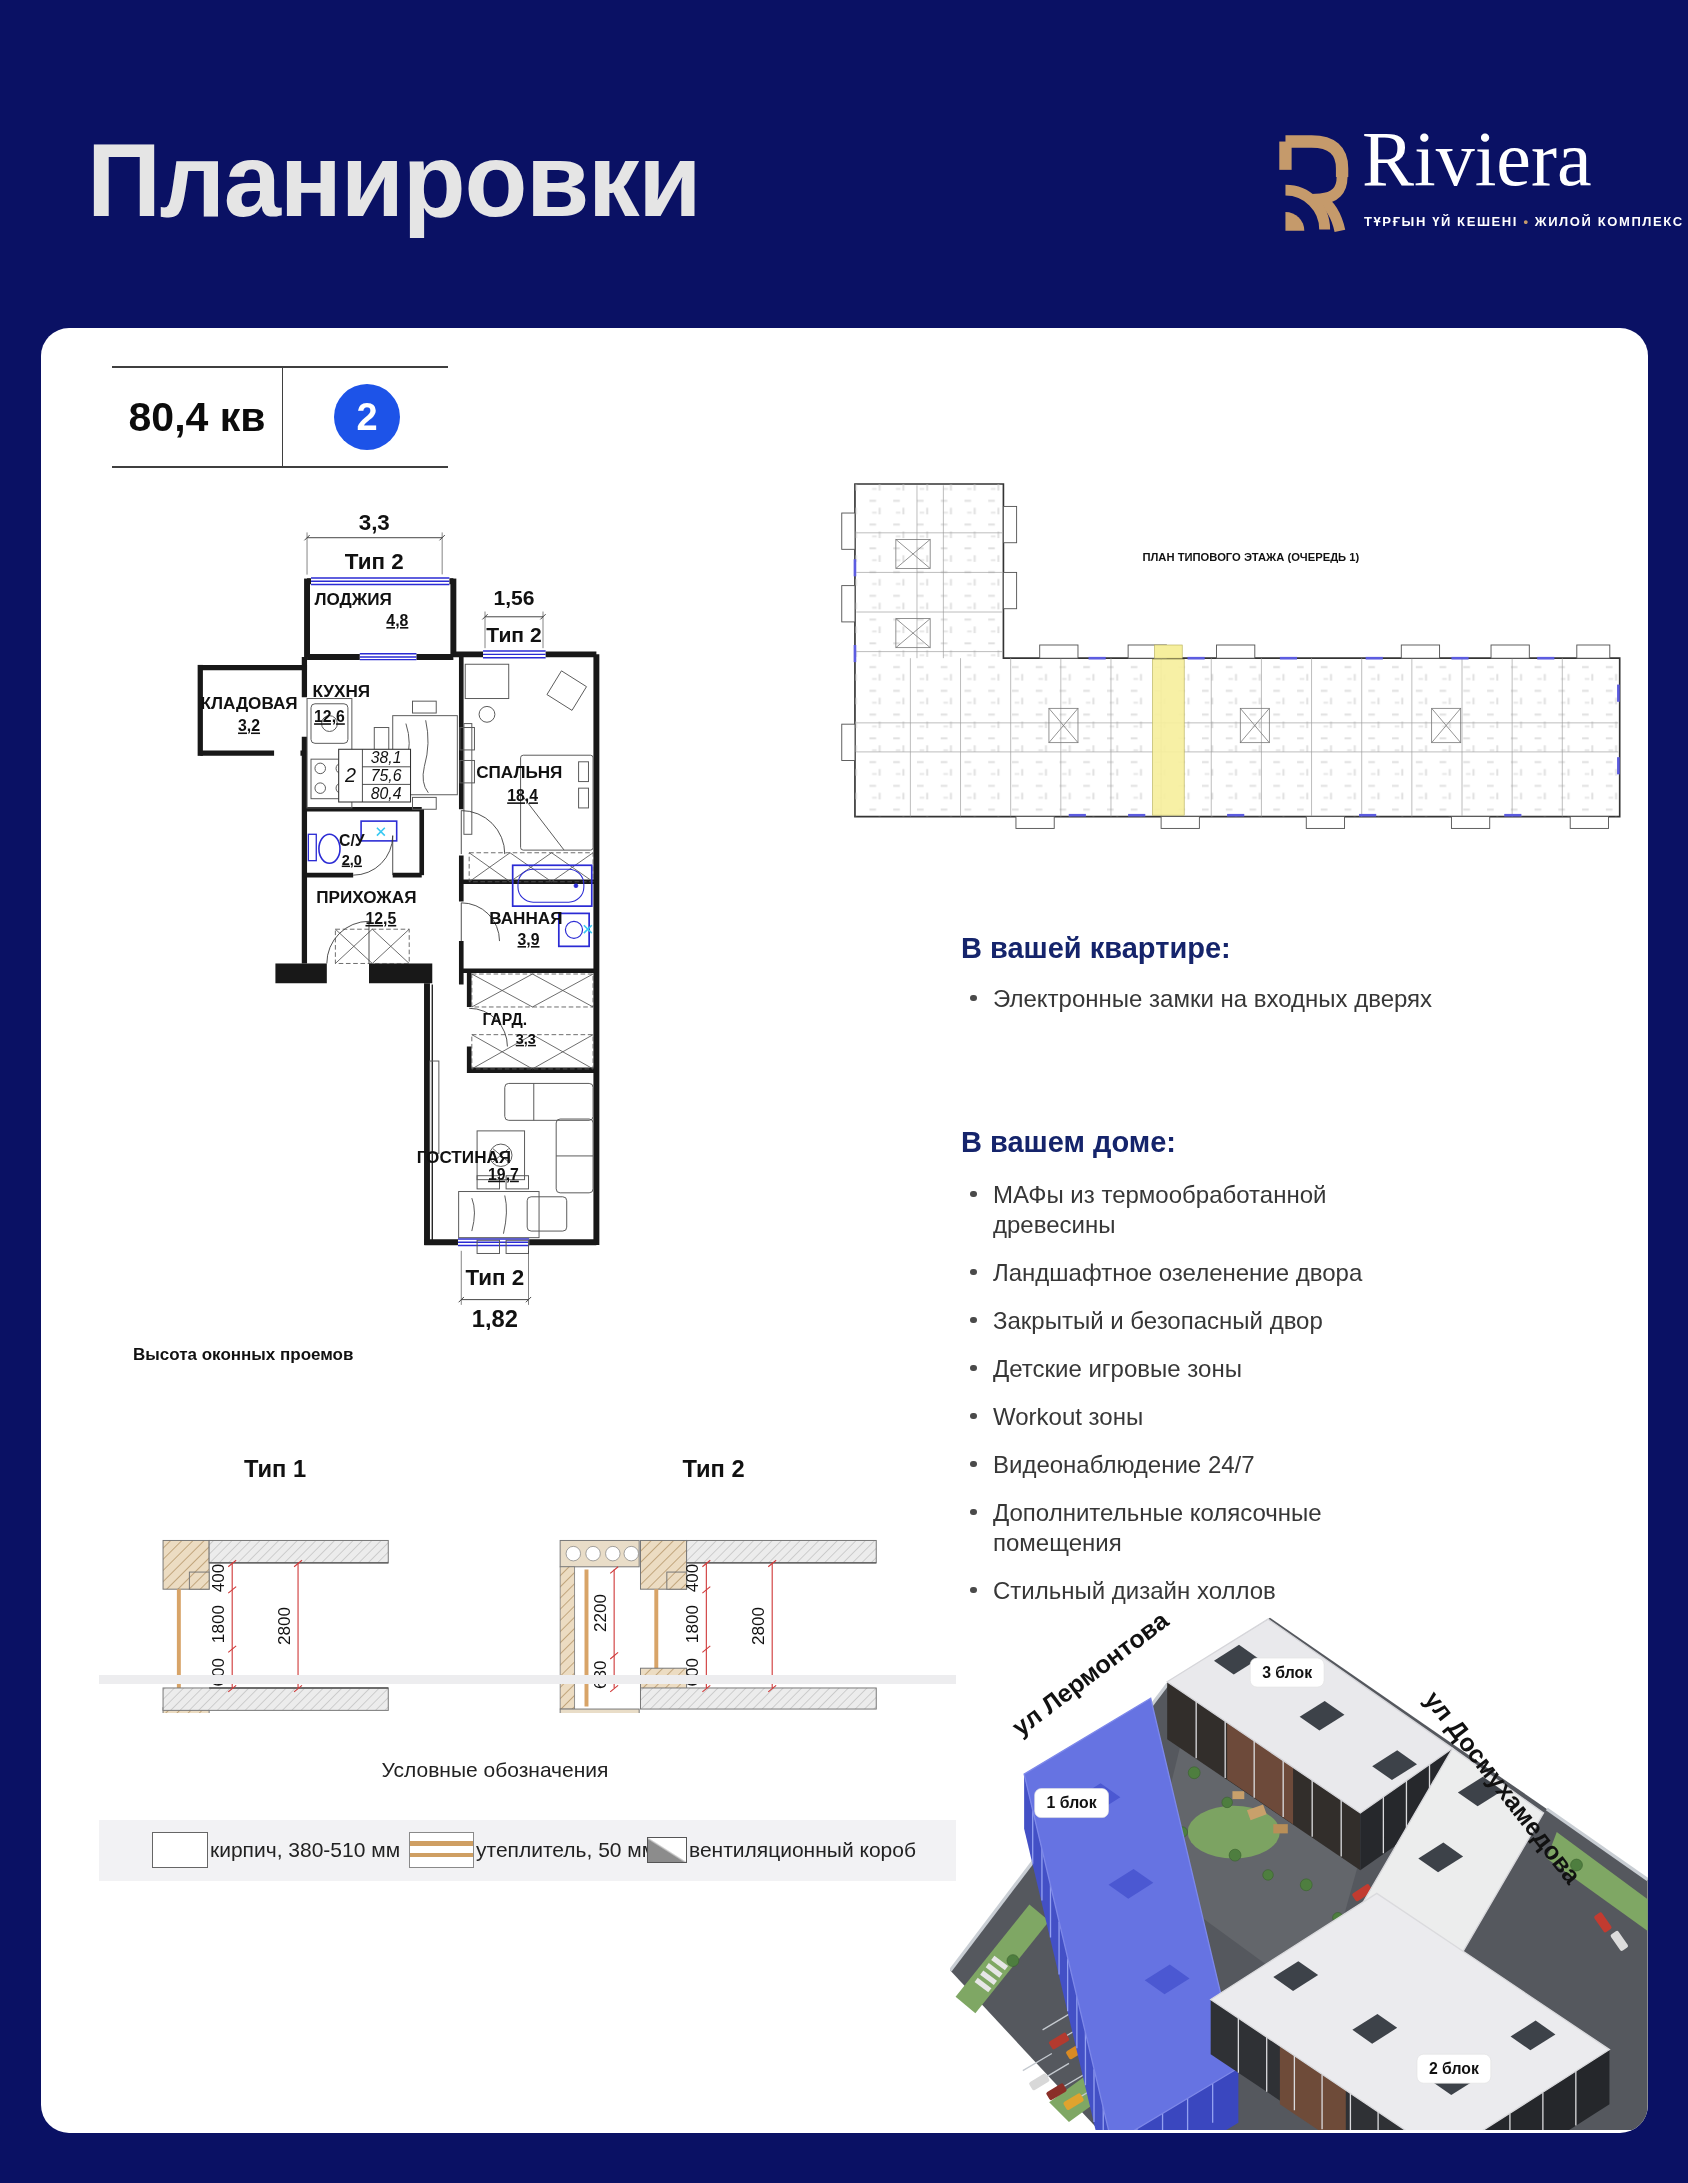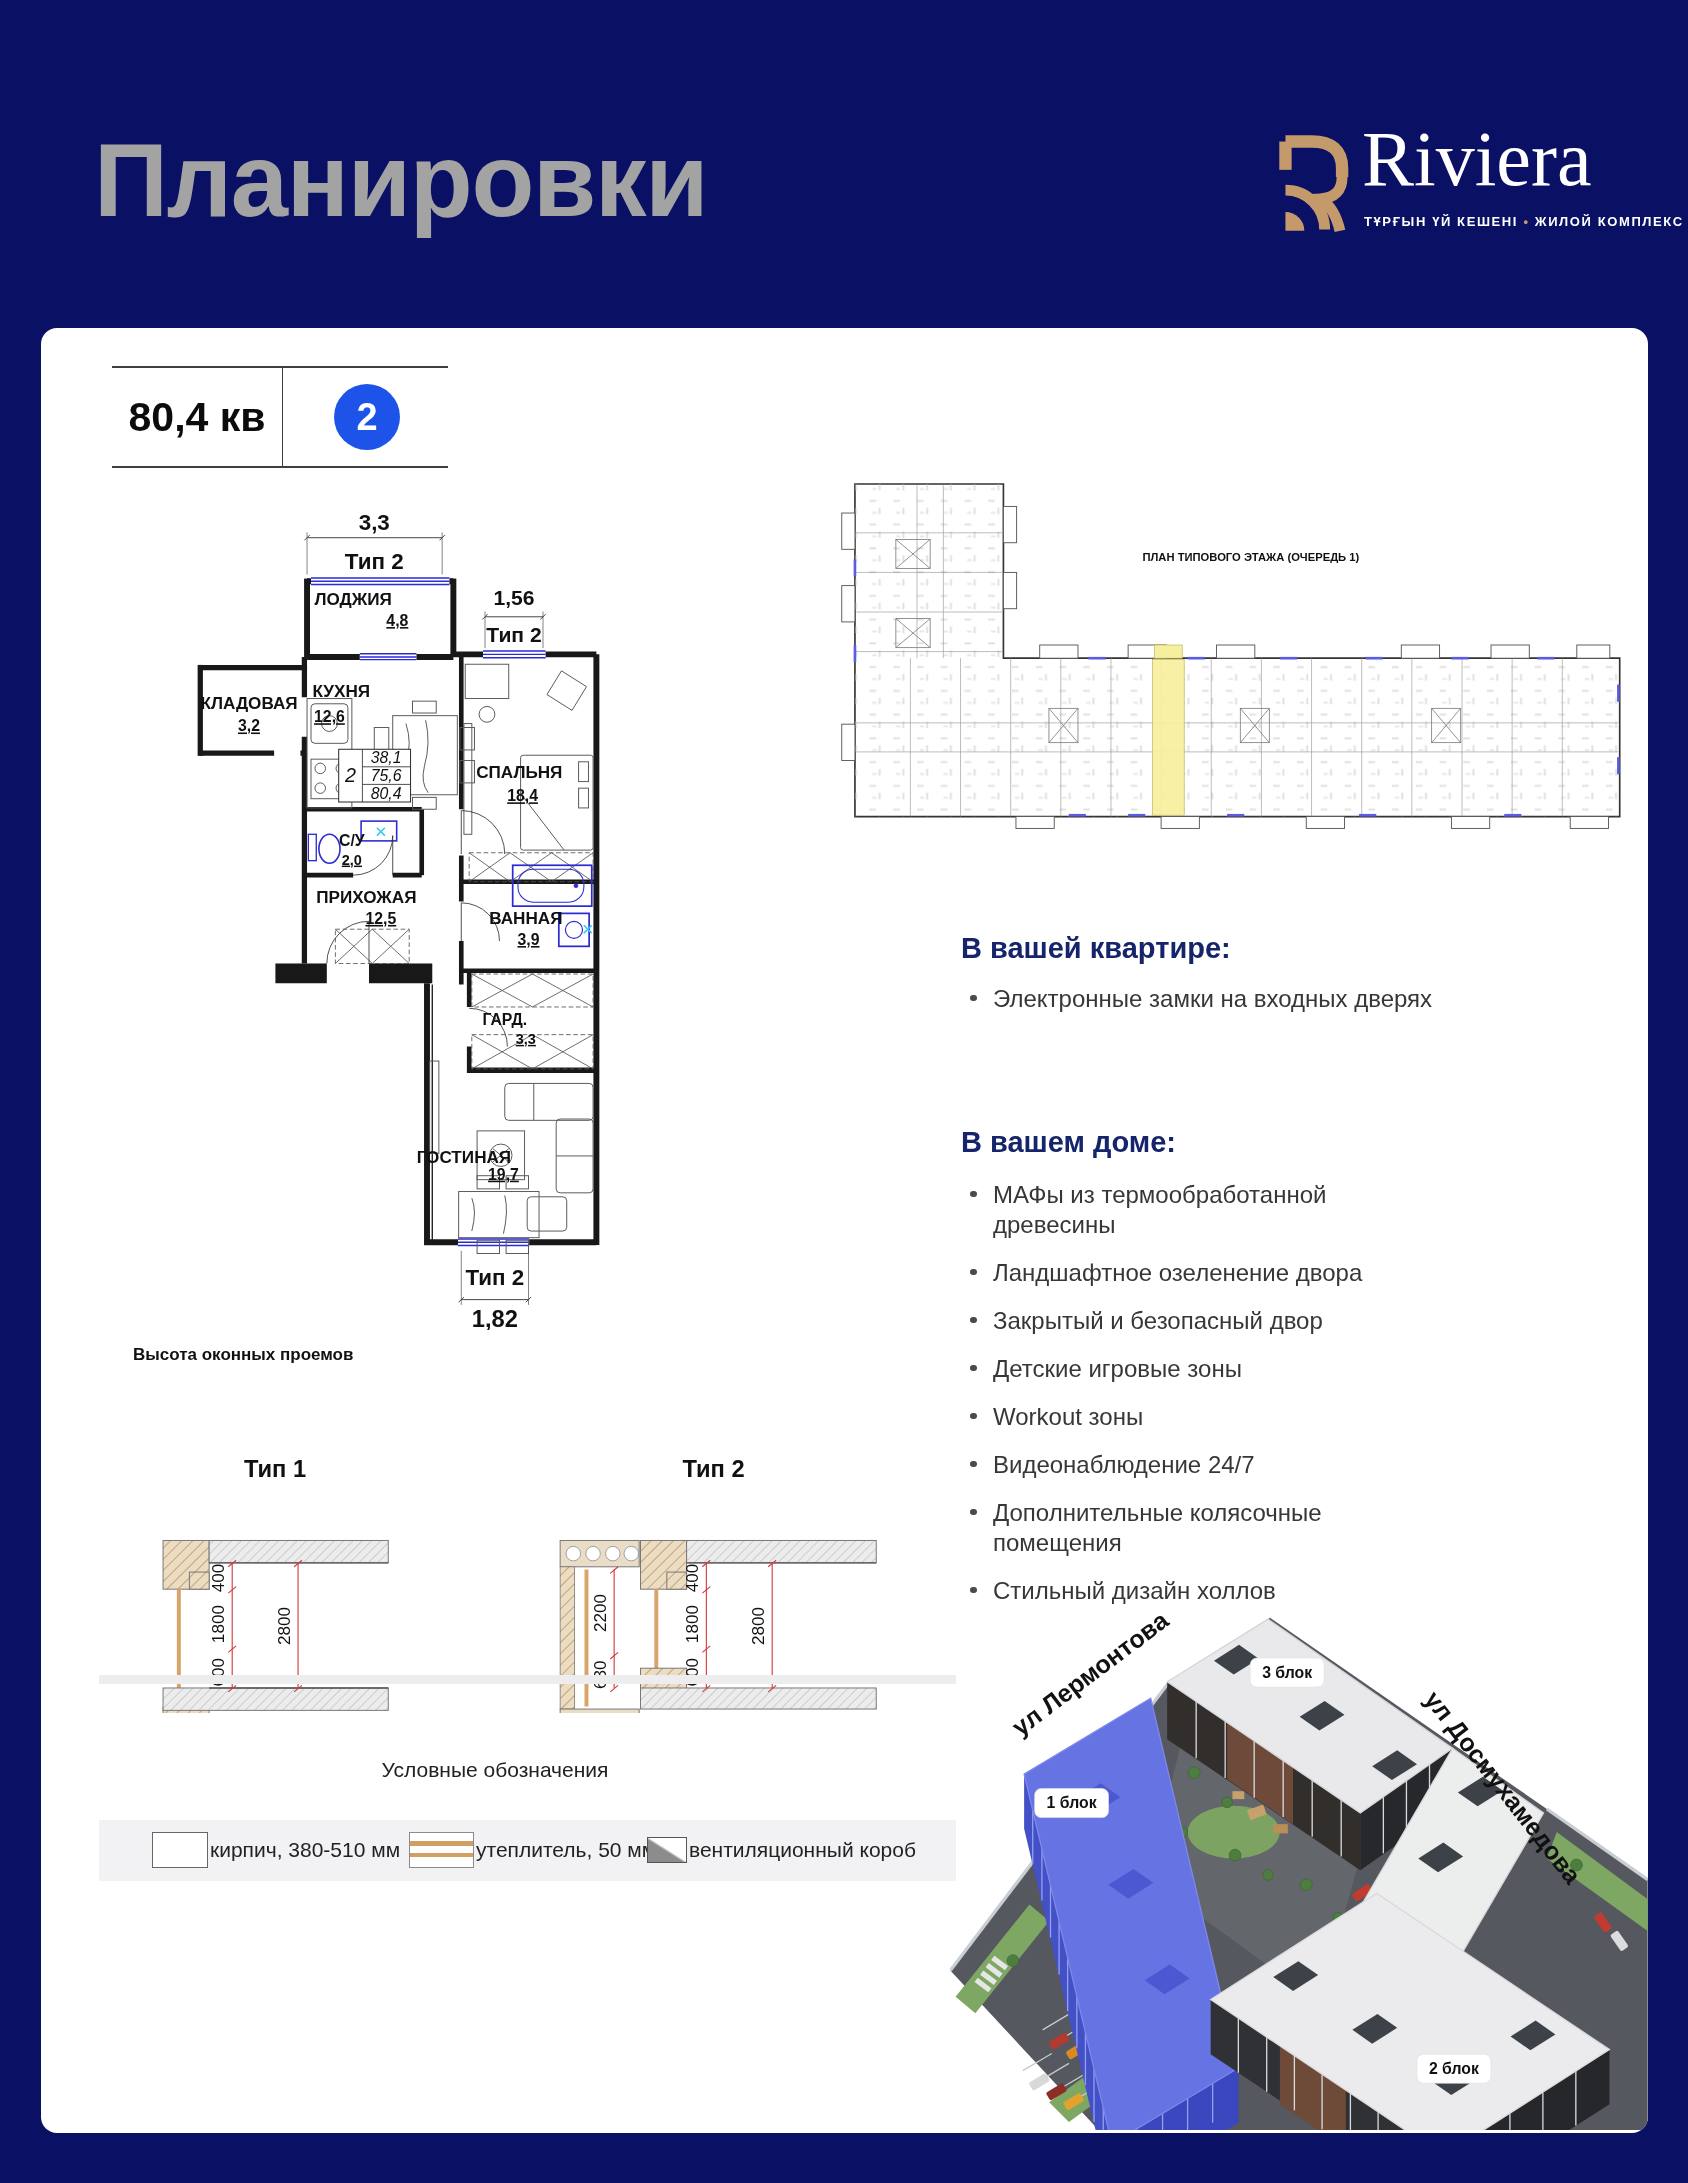--- a/index.html
+++ b/index.html
@@ -1,26 +1,26 @@
 <!DOCTYPE html>
 <html style="font-size:10.6px"><head>
 <meta charset="utf-8">
 <style>
   html,body{margin:0;padding:0;background:#0a1164;}
   #page{position:relative;width:1689px;height:2183px;background:#0a1164;overflow:hidden;
         font-family:"Liberation Sans",sans-serif;}
   .abs{position:absolute;}
   
-  #page-title{left:94px;top:129px;font-size:103px;font-weight:bold;color:#a3a3a3;letter-spacing:-1.3px;line-height:1;}
+  #page-title{left:87px;top:129px;font-size:103px;font-weight:bold;color:#e5e5e5;letter-spacing:-1.3px;line-height:1;}
   #brand{left:1278px;top:120px;width:369px;height:139px;}
   #brand-name{left:84px;top:0px;font-family:"Liberation Serif",serif;font-size:78px;color:#ffffff;line-height:1;}
   #brand-tagline{left:86px;top:94px;font-size:13px;font-weight:bold;color:#ffffff;letter-spacing:1.6px;white-space:nowrap;}
   #brand-tagline .sep{color:#c59a6b;padding:0 5.3px;}
   
-  #card{left:41px;top:328px;width:1607px;height:1805px;background:#ffffff;border-radius:16px;overflow:hidden;}
+  #card{left:41px;top:328px;width:1607px;height:1805px;background:#ffffff;border-radius:28px;overflow:hidden;}
   
   #unit-box{left:71px;top:38px;width:336px;height:98px;border-top:2px solid #3f3f3f;border-bottom:2px solid #3f3f3f;}
   #unit-area{left:0;top:0;width:170px;height:98px;display:flex;align-items:center;justify-content:center;
              font-size:41px;font-weight:bold;color:#0c0c0c;}
   #unit-divider{left:170px;top:0;width:1.3px;height:98px;background:#3f3f3f;}
   #unit-badge{left:222px;top:16px;width:66px;height:66px;background:#1d53e8;border-radius:50%;
               display:flex;align-items:center;justify-content:center;font-size:38px;font-weight:bold;color:#fff;}
   
   .feat-heading{font-size:29px;font-weight:bold;color:#15246b;}
   .feat-list{list-style:none;margin:0;padding:0;width:472px;}

